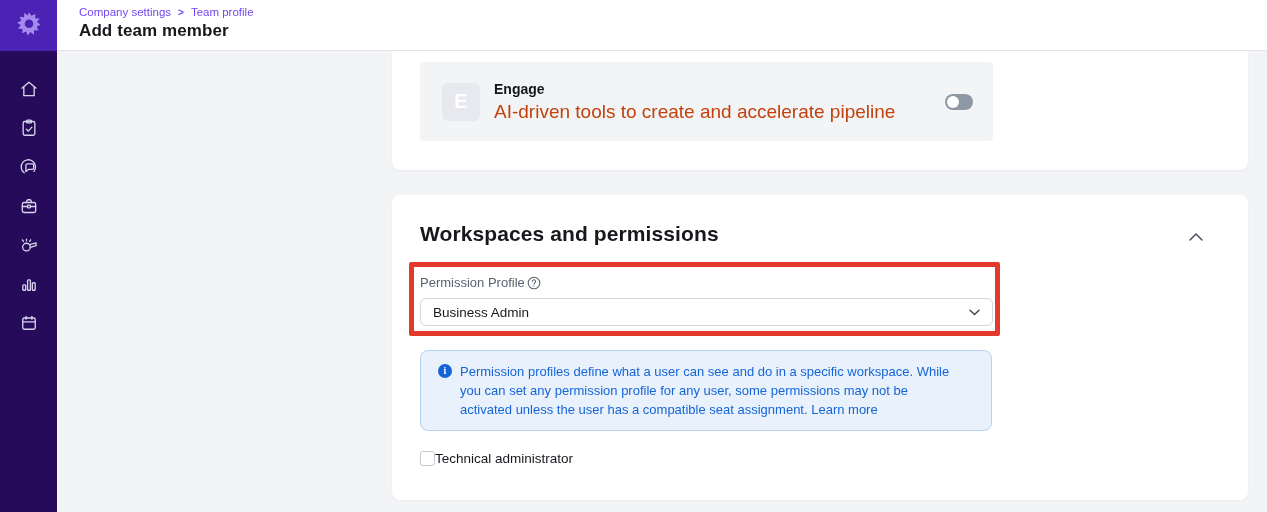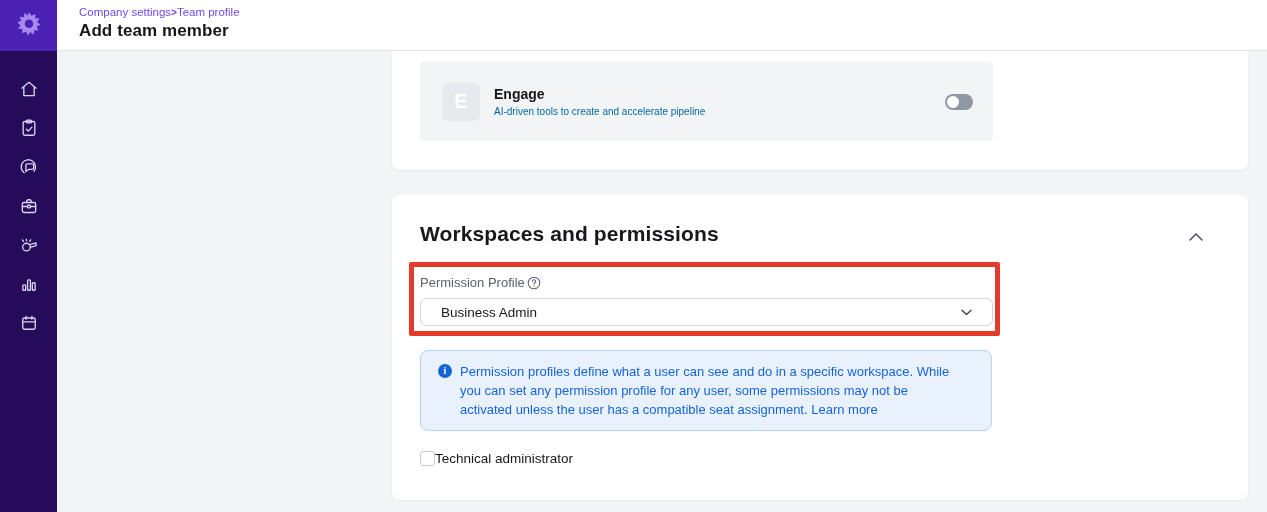--- a/index.html
+++ b/index.html
@@ -23,21 +23,21 @@
     color: #d8d3ee; cursor: pointer;
   }
   .nav-item svg { display: block; }
 
   
   .header {
     position: absolute; left: 57px; top: 0; width: 1210px; height: 51px;
     background: #ffffff; border-bottom: 1px solid #e3e3ea; z-index: 20;
     padding: 6px 0 0 22px;
   }
-  .breadcrumb { font-size: 11.5px; color: #7246f0; display: flex; align-items: center; }
+  .breadcrumb { font-size: 11.5px; color: #7246f0; display: flex; align-items: center; gap: 7px; }
   .breadcrumb a { color: #7246f0; text-decoration: none; cursor: pointer; }
   .breadcrumb .sep { font-size: 10px; font-weight: 700; }
   .page-title { font-size: 17px; font-weight: 700; color: #17171c; margin-top: 3px; letter-spacing: .1px; }
 
   
   .main { position: absolute; left: 57px; top: 51px; width: 1210px; height: 461px; background: #f3f4f6; }
 
   .card {
     position: absolute; left: 335px; width: 856px; background: #fff;
     border-radius: 8px; box-shadow: 0 1px 2px rgba(16,24,40,.05);
@@ -51,21 +51,21 @@
     background: #f3f4f6; border-radius: 4px;
     display: flex; align-items: center; padding: 0 20px 0 22px;
   }
   .engage-avatar {
     width: 38px; height: 38px; border-radius: 6px; background: #e7e9ee;
     color: #fff; font-size: 20px; font-weight: 700;
     display: flex; align-items: center; justify-content: center; flex: 0 0 auto;
   }
   .engage-texts { margin-left: 14px; flex: 1 1 auto; }
   .engage-title { font-size: 14px; font-weight: 700; color: #15171a; }
-  .engage-desc { font-size: 10px; color: #0369a1; margin-top: 4px; }
+  .engage-desc { font-size: 19px; color: #c2410c; margin-top: 4px; }
   .toggle {
     position: relative; width: 28px; height: 16px; border-radius: 8px;
     background: #8e97a4; flex: 0 0 auto; cursor: pointer;
   }
   .toggle .knob {
     position: absolute; left: 2px; top: 2px; width: 12px; height: 12px;
     border-radius: 50%; background: #ffffff;
   }
 
   
@@ -78,21 +78,21 @@
   .field-label {
     position: absolute; left: 28px; top: 80px;
     font-size: 13px; color: #596270; display: flex; align-items: center; gap: 2px;
   }
   .help-icon { display: inline-flex; color: #596270; cursor: pointer; }
 
   .select-box {
     position: absolute; left: 28px; top: 103px; width: 573px; height: 28px;
     background: #fff; border: 1px solid #d3d6db; border-radius: 6px;
     display: flex; align-items: center; justify-content: space-between;
-    padding: 0 20px; cursor: pointer;
+    padding: 0 12px; cursor: pointer;
   }
   .select-value { font-size: 13.5px; color: #16181d; }
   .select-box .chev { color: #3f4650; display: flex; }
 
   .annotation-box {
     position: absolute; left: 17px; top: 67px; width: 591px; height: 74px;
     border: 5px solid #e5392b; border-radius: 2px; pointer-events: none; z-index: 10;
   }
 
   .info-box {

